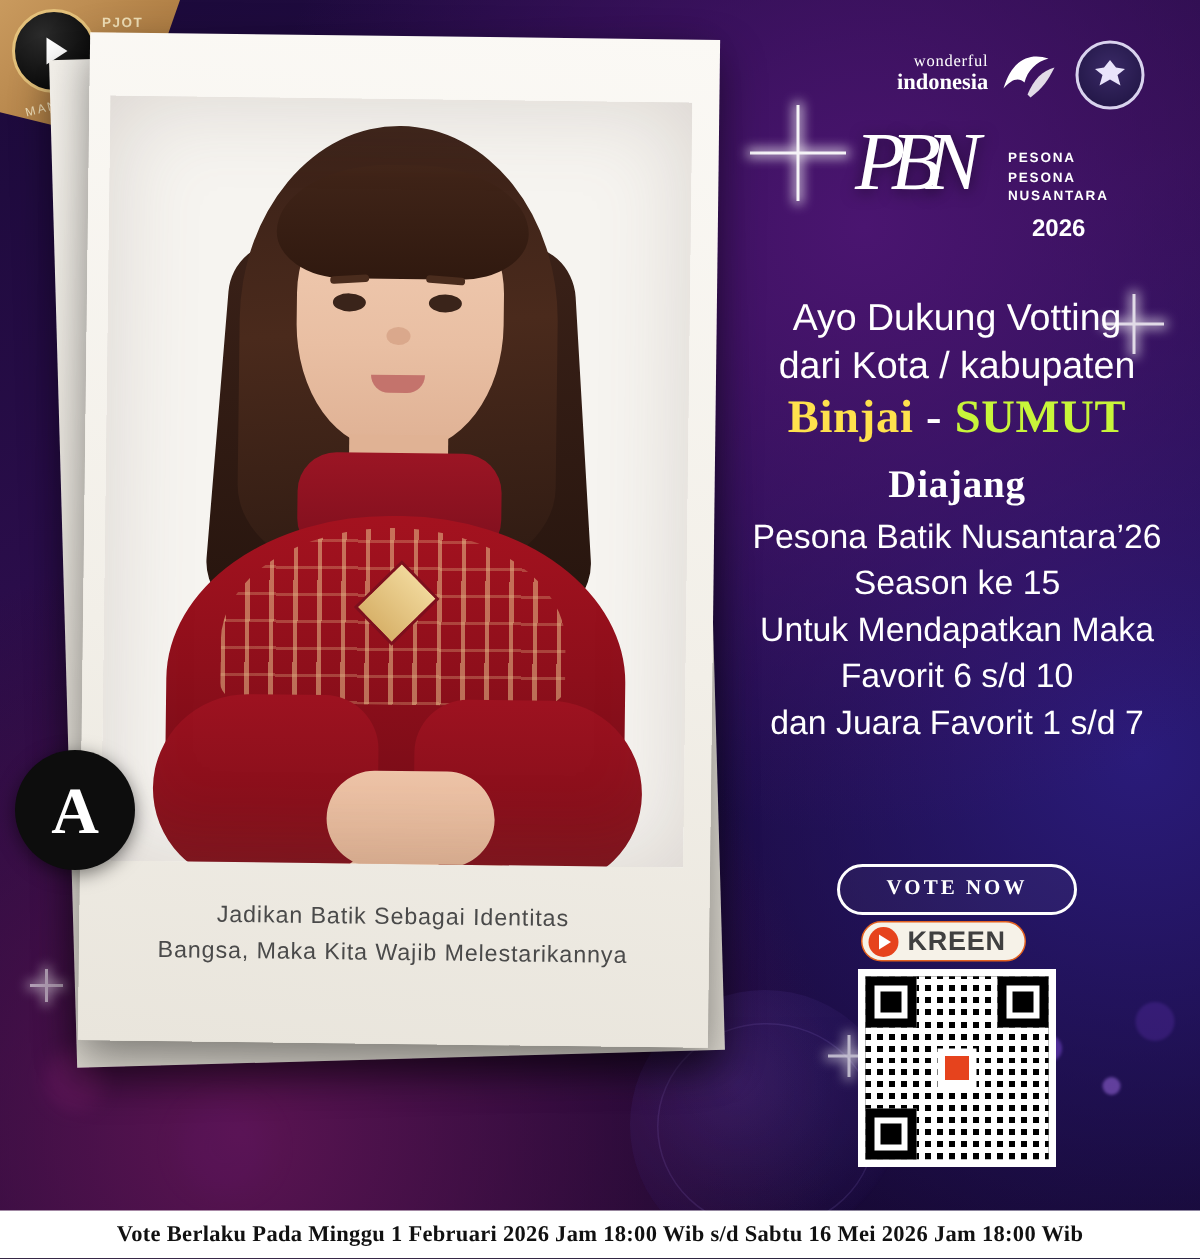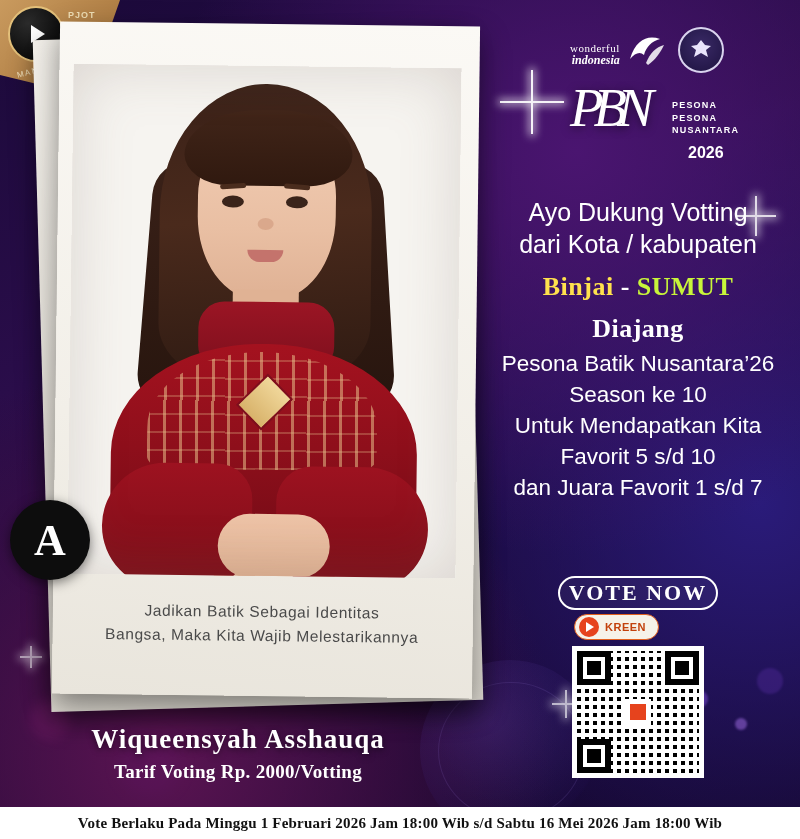--- a/index.html
+++ b/index.html
@@ -198,24 +198,24 @@
   .pj-top { position:absolute; left:20px; top:10px; color:#f0dfb6; font-size:9px; letter-spacing:1px; font-weight:bold;margin-left:48px;}
   .pj-bot { position:absolute; left:16px; top:62px; color:#f3e3bd; font-size:8px; letter-spacing:1.5px; transform: rotate(-14deg); white-space:nowrap;}
 
   
   .right { position: absolute; left: 476px; top: 0; width: 324px; height: 780px; }
 
   .logos-row {
     position: absolute; left: 94px; top: 24px; width: 220px; height: 52px;
     display: flex; align-items: center; gap: 12px;
   }
-  .wi-logo { display:flex; align-items:flex-end; gap:6px; }
+  .wi-logo { display:flex; align-items:center; gap:6px; }
   .wi-text { color:#fff; font-family:"Liberation Serif", serif; line-height:1.05; text-align:right;}
   .wi-text .s1 { font-size:11px; letter-spacing:.5px;}
-  .wi-text .s2 { font-size:12px; font-style:italic; font-weight:bold;}
+  .wi-text .s2 { font-size:15px; font-weight:bold;margin-left:28px;}
   .garuda {
     width:46px;height:46px;border-radius:50%;
     border:2px solid #d9d3ee;
     background: radial-gradient(circle at 50% 40%, #3a2a66, #1d1240);
     display:flex;align-items:center;justify-content:center;
     color:#e9e4fb; font-size:9px; text-align:center; line-height:1.05;
     font-family:"Liberation Serif", serif;
   }
 
   .pbn-mark { position:absolute; left:84px; top:78px; width:180px; height:108px; }
@@ -224,52 +224,51 @@
     font-family:"Liberation Serif", serif; font-size:55px; color:#fff;
     font-style:italic; letter-spacing:-10px; line-height:1;
     text-shadow: 0 2px 10px rgba(0,0,0,.5);
   }
   .pbn-lines { position:absolute; left:112px; top:21px; color:#fff; font-size:9px; font-weight:bold; letter-spacing:1.2px; line-height:1.4;}
   .pbn-year { position:absolute; left:128px; top:66px; color:#fff; font-size:16px; font-weight:bold; }
 
   .r-text { position:absolute; left:0; top:196px; width:324px; text-align:center; color:#fff; }
   .ayo { font-size:25px; line-height:1.28; font-weight:400; }
   .city {
-    margin-top: 12px;
-    font-family:"Liberation Serif", serif;
-    font-size: 26px; font-weight: bold; letter-spacing:.5px;
+    font-family:"Liberation Serif", serif;
+    font-size: 31px; font-weight: bold; letter-spacing:.5px;
   }
   .city .kota { color:#ffe14d; }
   .city .dash { color:#ffffff; }
   .city .prov { color:#c8f53a; }
   .diajang {
     margin-top: 12px;
     font-family:"Liberation Serif", serif;
     font-size: 26px; font-weight: bold; color:#ffffff;
     letter-spacing:.5px;
   }
   .lines { margin-top: 4px; font-size: 22.5px; line-height: 1.38; }
 
   .vote-now {
     position:absolute; left:82px; top:576px; width:160px; height:34px;
     border:2px solid #fff; border-radius:18px;
     display:flex; align-items:center; justify-content:center;
     color:#fff; font-family:"Liberation Serif", serif;
-    font-size:22px; letter-spacing:2px; font-weight:bold;
+    font-size:14px; letter-spacing:2px; font-weight:bold;
     background: rgba(255,255,255,.04);
   }
   .kreen {
     position:absolute; left:98px; top:614px;
     display:flex; align-items:center; gap:6px;
     background:#f6f2e8; border:1px solid #e3601f; border-radius:14px;
     padding:2px 12px 2px 4px;
   }
   .kreen-dot { width:20px;height:20px;border-radius:50%;background:#e6431d;display:flex;align-items:center;justify-content:center;}
   .kreen-dot:before{content:"";width:0;height:0;border-left:8px solid #fff;border-top:5px solid transparent;border-bottom:5px solid transparent;margin-left:2px;}
-  .kreen-text { color:#c2410c; font-size:11px; font-weight:bold; letter-spacing:.5px;}
+  .kreen-text { color:#404040; font-size:18px; font-weight:bold; letter-spacing:.5px;}
 
   .qr {
     position:absolute; left:96px; top:646px; width:132px; height:132px;
     background:#fff; padding:5px;
   }
   .qr-inner { width:100%; height:100%; position:relative;
     background-image:
       repeating-linear-gradient(90deg,#000 0 4px, #fff 4px 8px),
       repeating-linear-gradient(0deg,#000 0 4px, #fff 4px 8px);
     background-blend-mode: screen;
@@ -397,23 +396,23 @@
       <div class="ayo">Ayo Dukung Votting</div>
       <div class="ayo">dari Kota / kabupaten</div>
 
       <div class="city">
         <span class="kota">Binjai</span><span class="dash"> - </span><span class="prov">SUMUT</span>
       </div>
 
       <div class="diajang">Diajang</div>
       <div class="lines">
         <div>Pesona Batik Nusantara’26</div>
-        <div>Season ke 10</div>
-        <div>Untuk Mendapatkan Kita</div>
-        <div>Favorit 5 s/d 10</div>
+        <div>Season ke 15</div>
+        <div>Untuk Mendapatkan Maka</div>
+        <div>Favorit 6 s/d 10</div>
         <div>dan Juara Favorit 1 s/d 7</div>
       </div>
     </div>
 
     <div class="vote-now">VOTE NOW</div>
 
     <div class="kreen">
       <span class="kreen-dot"></span>
       <span class="kreen-text">KREEN</span>
     </div>
@@ -429,19 +428,15 @@
         <div class="qr-eye qr-e3">
             <i></i>
           </div>
         <div class="qr-logo">
             <b></b>
           </div>
       </div>
     </div>
   </div>
 
-  <div class="name-band">
-    <div class="cand-name">Wiqueensyah Asshauqa</div>
-    <div class="tarif">Tarif Voting Rp. 2000/Votting</div>
-  </div>
 
   <div class="footer">Vote Berlaku Pada Minggu 1 Februari 2026 Jam 18:00 Wib s/d Sabtu 16 Mei 2026 Jam 18:00 Wib</div>
 </div>
 
 </body></html>

